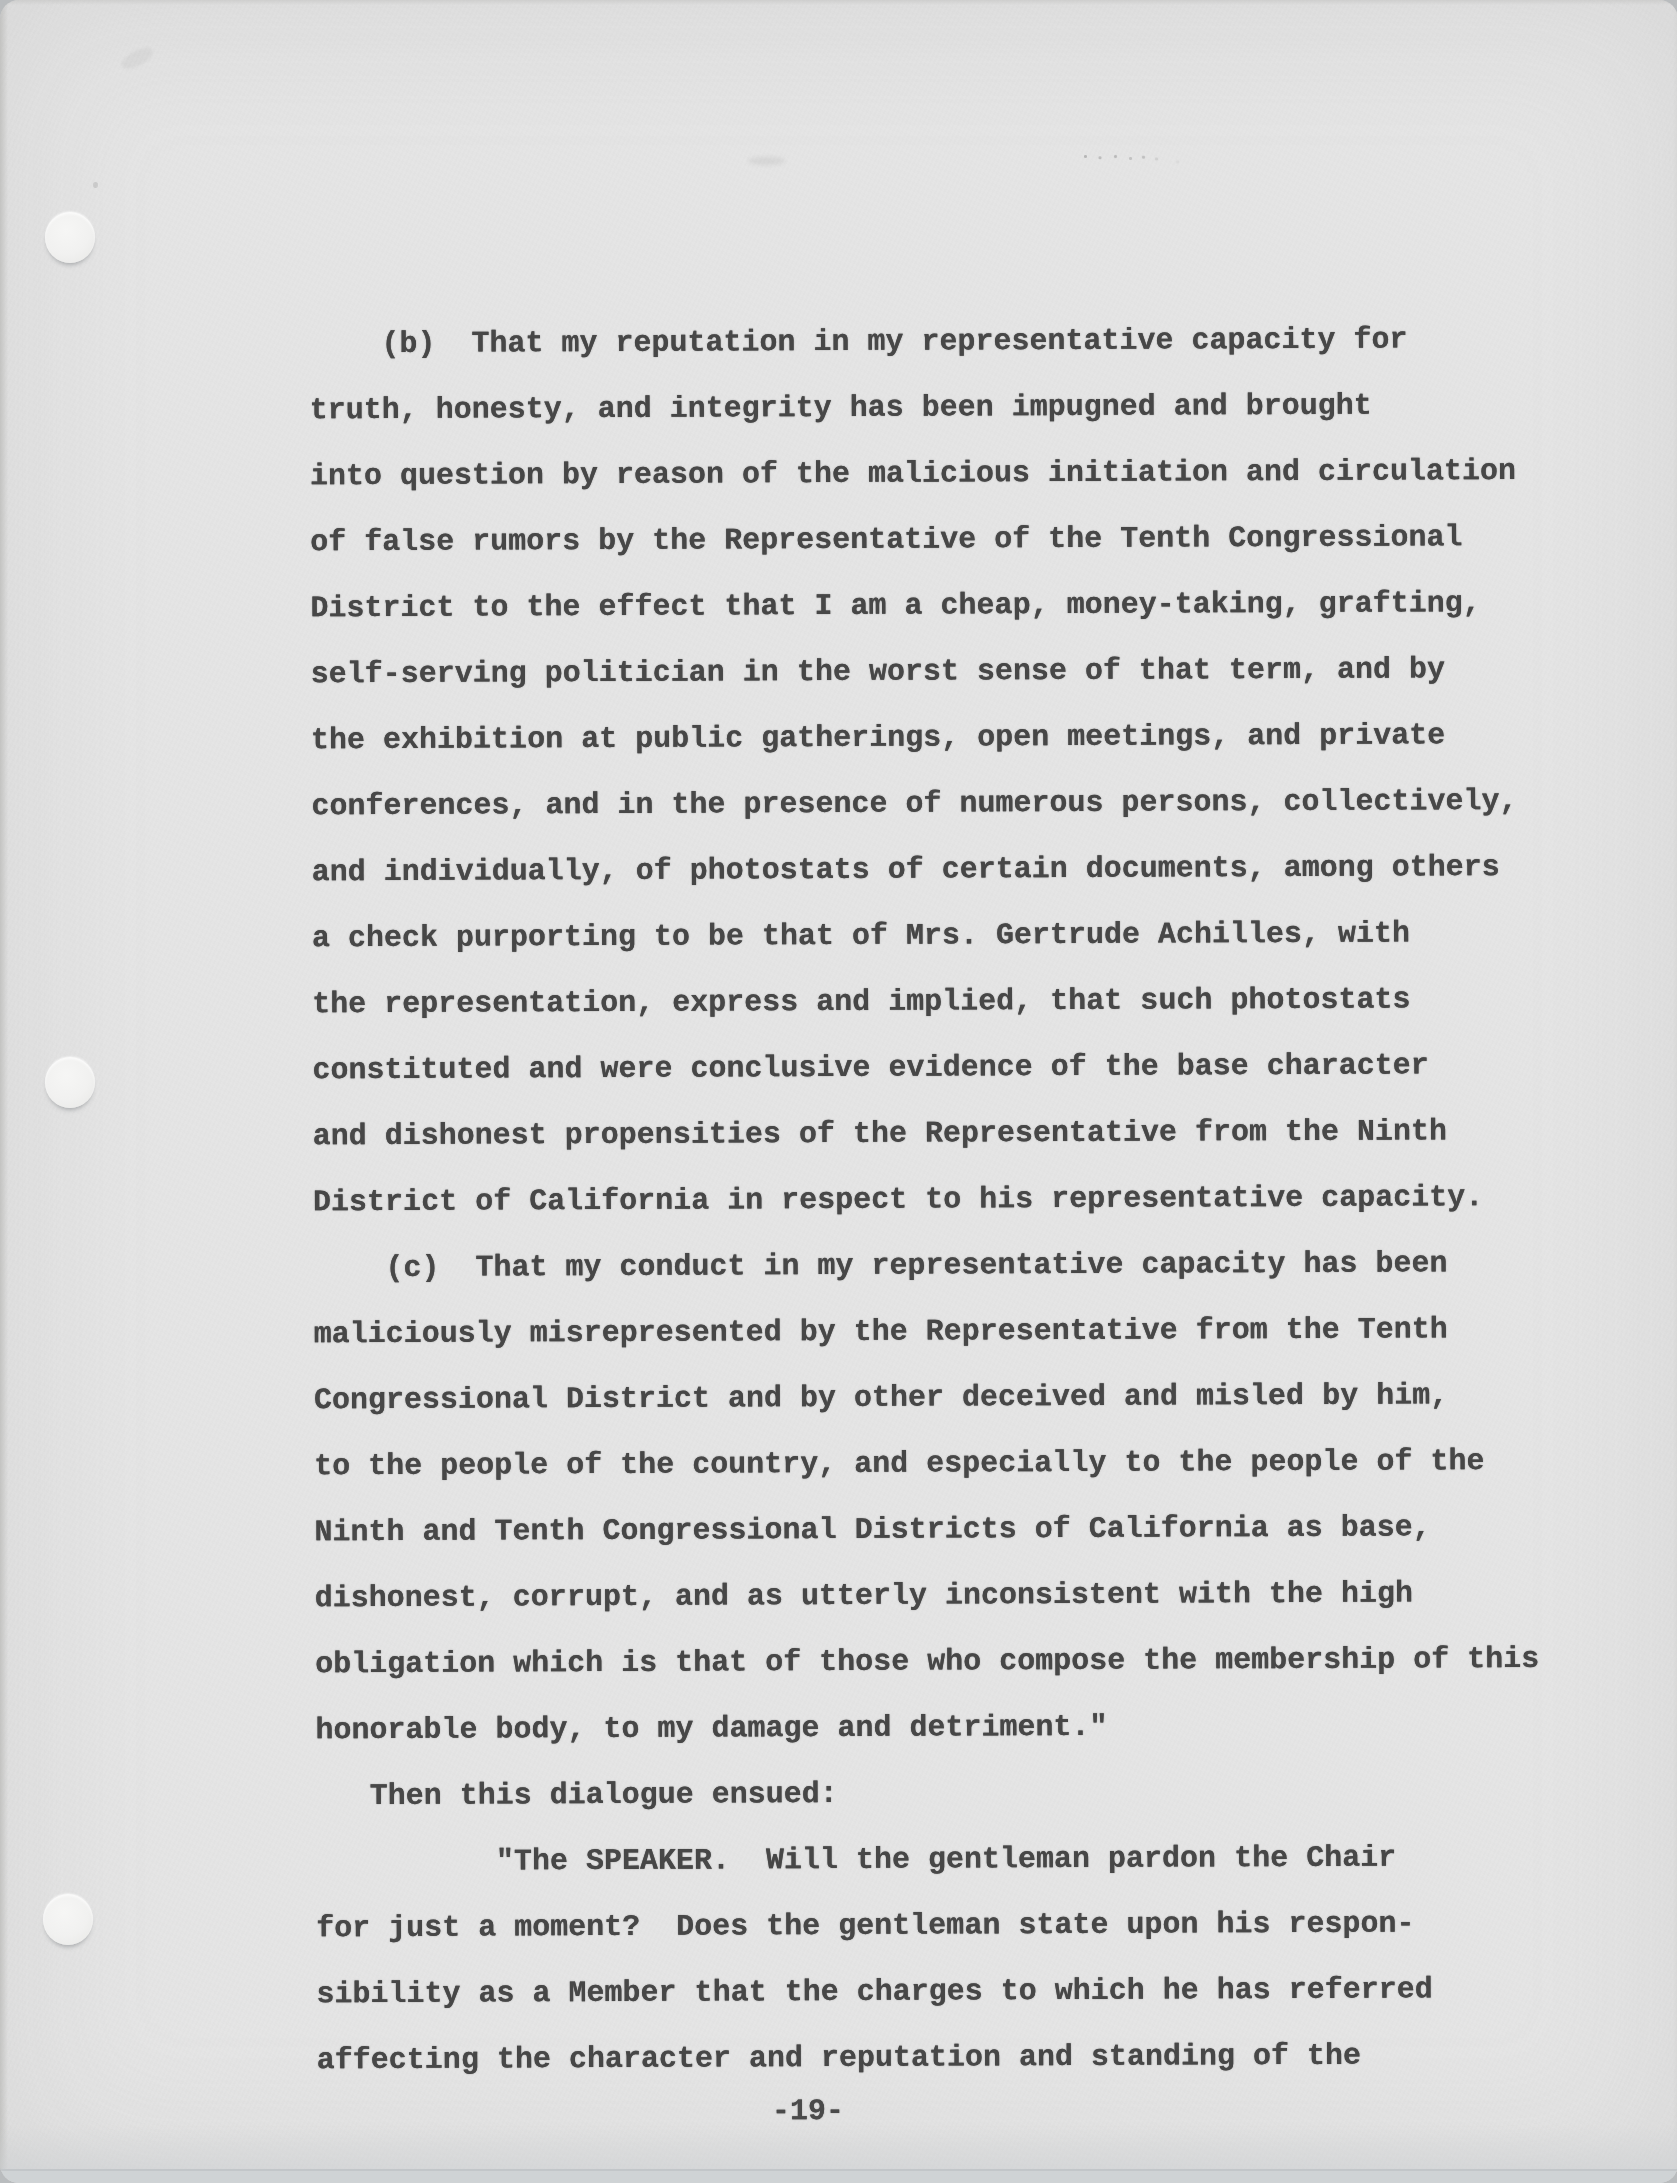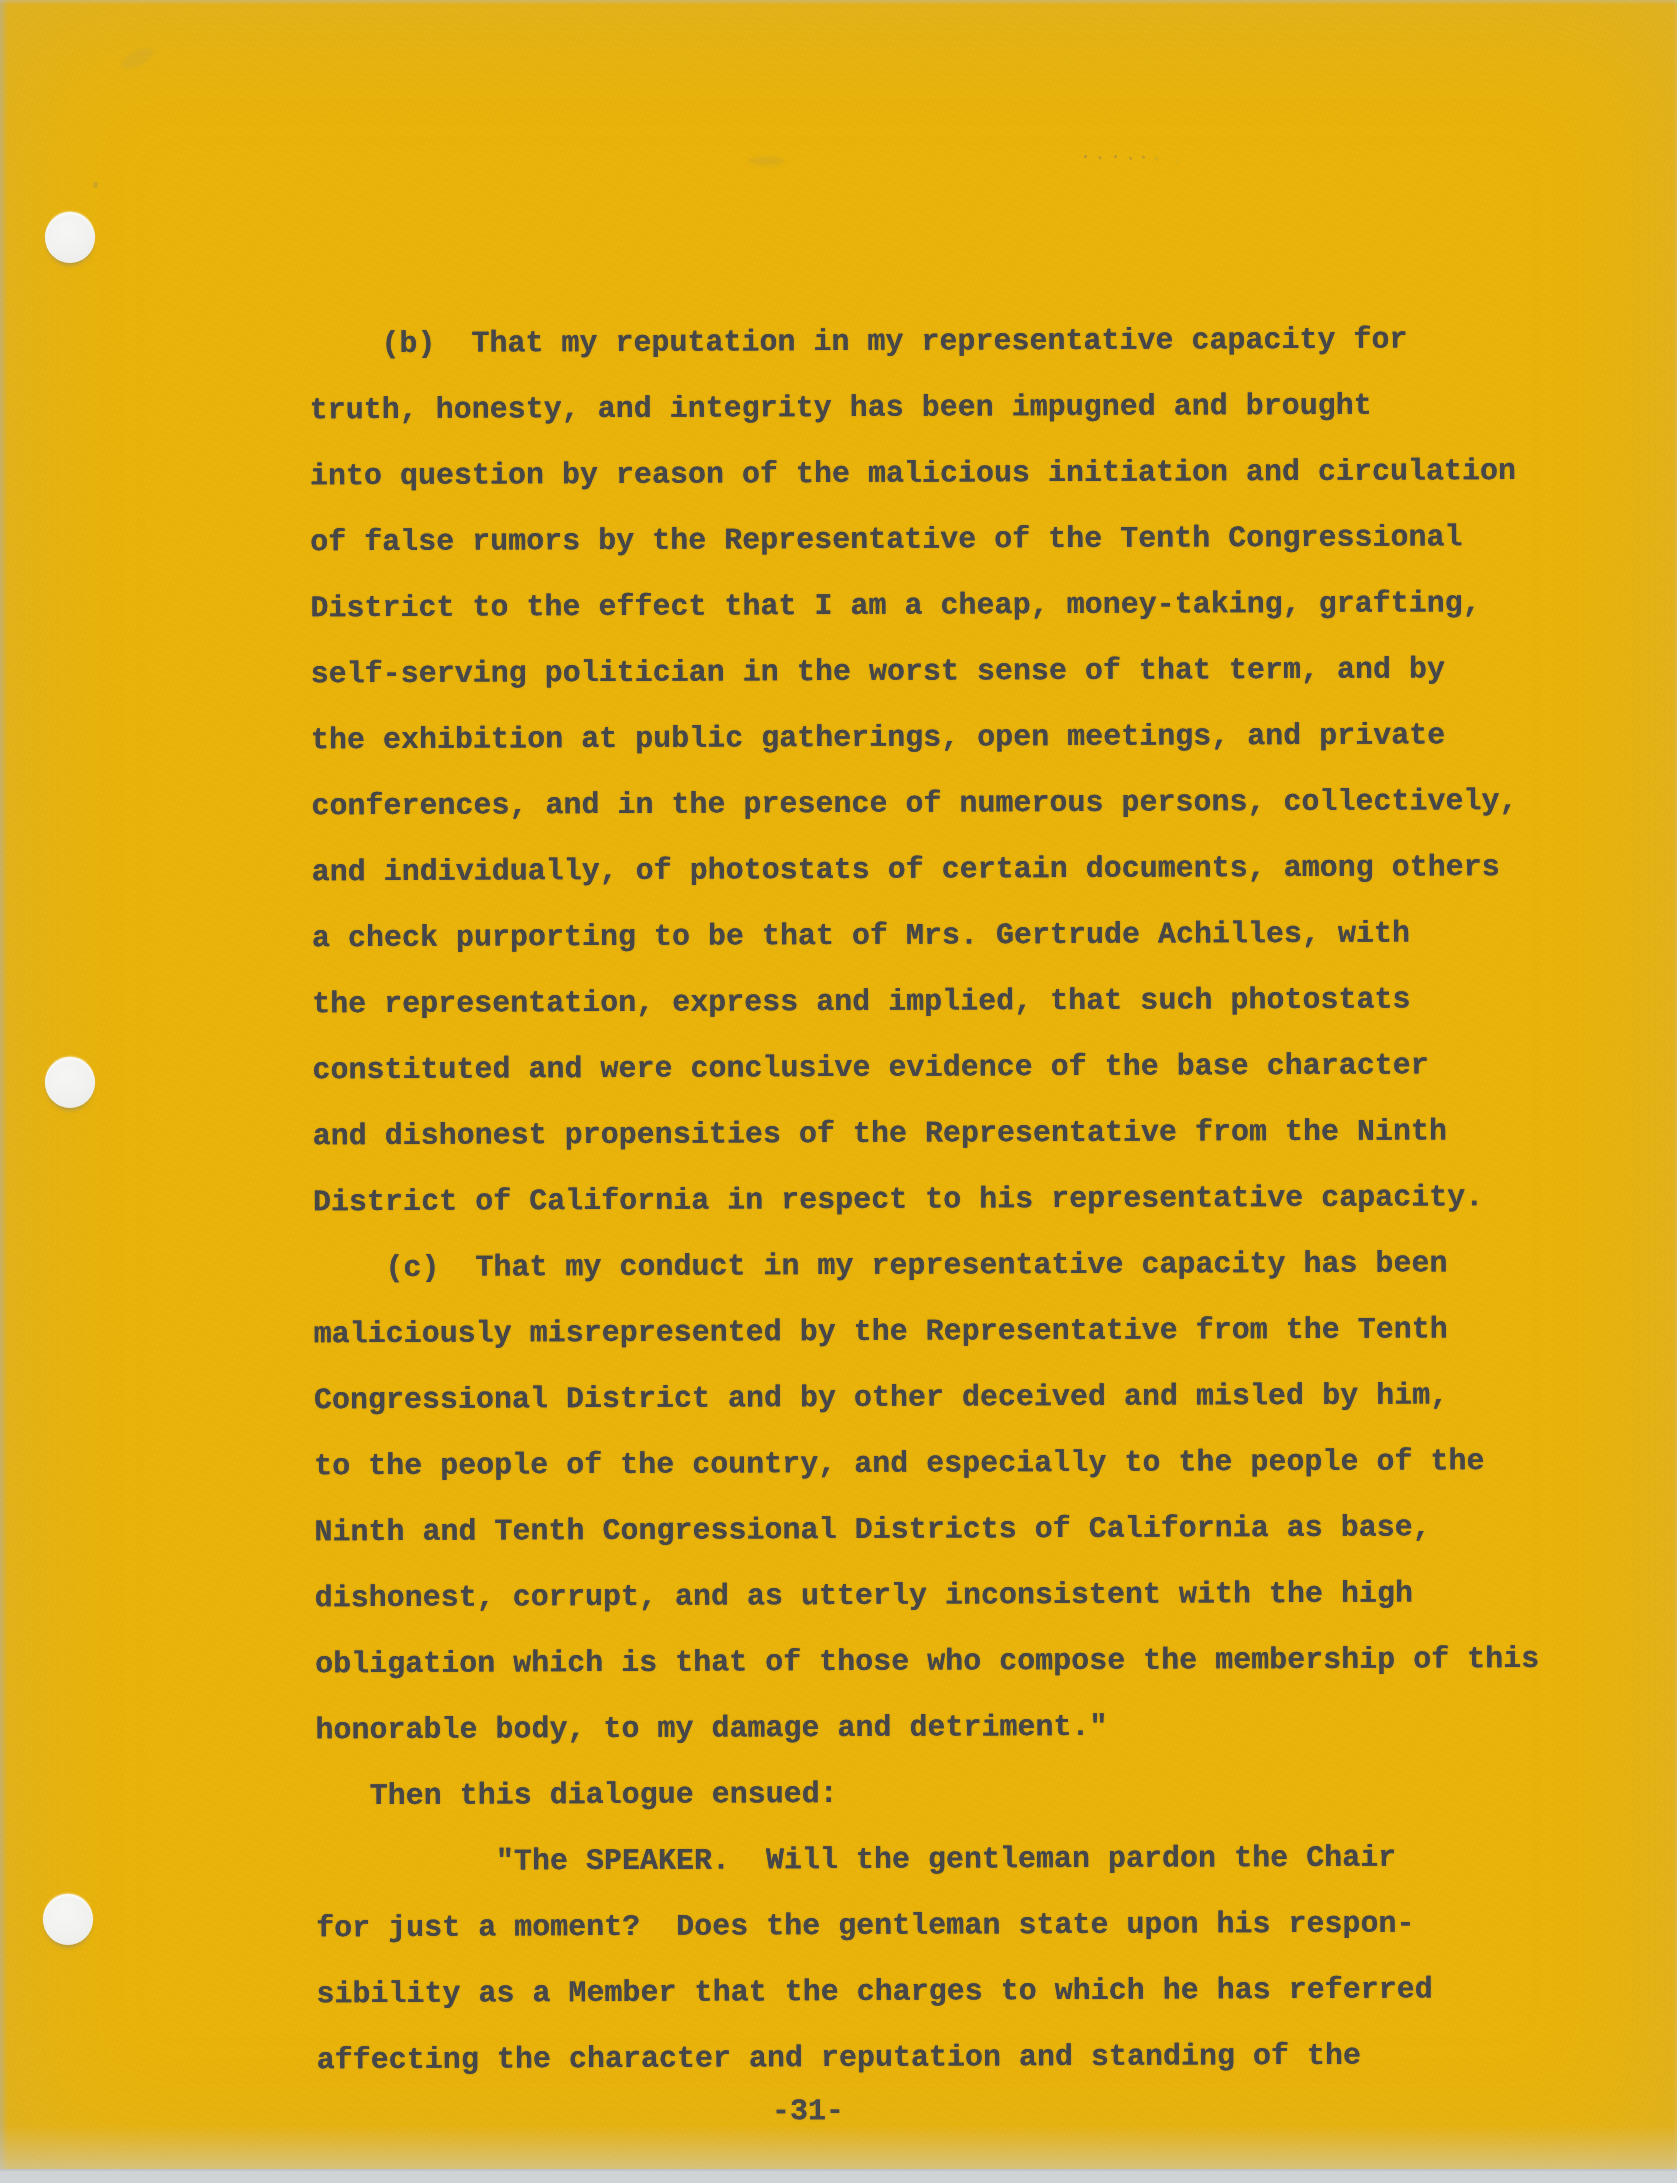--- a/index.html
+++ b/index.html
@@ -4,23 +4,24 @@
 <style>
   html, body {
     margin: 0;
     padding: 0;
     background: #b9bcbe;
   }
   .page {
     position: relative;
     width: 1678px;
     height: 2183px;
-    background: #eab308;
+    background: #e5e5e5;
     overflow: hidden;
     font-family: "Liberation Mono", "DejaVu Sans Mono", monospace;
+    border-radius: 19px;
   }
   
   .texture {
     position: absolute;
     inset: 0;
     background:
       repeating-linear-gradient(115deg, rgba(0,0,0,0.006) 0 2px, rgba(255,255,255,0.008) 2px 4px),
       repeating-linear-gradient(23deg, rgba(0,0,0,0.005) 0 3.3px, rgba(255,255,255,0.006) 3.3px 6px);
     box-shadow: inset 0 0 145px rgba(170,170,168,0.22);
     pointer-events: none;
@@ -185,20 +186,20 @@
 Ninth and Tenth Congressional Districts of California as base,
 dishonest, corrupt, and as utterly inconsistent with the high
 obligation which is that of those who compose the membership of this
 honorable body, to my damage and detriment."
    Then this dialogue ensued:
           "The SPEAKER.  Will the gentleman pardon the Chair
 for just a moment?  Does the gentleman state upon his respon-
 sibility as a Member that the charges to which he has referred
 affecting the character and reputation and standing of the</div>
 
-    <div class="page-number">-31-</div>
+    <div class="page-number">-19-</div>
   </div>
 
   <div class="edge-bottom-fade"></div>
   <div class="scanner-band"></div>
 
 </div>
 
 
 </body></html>

